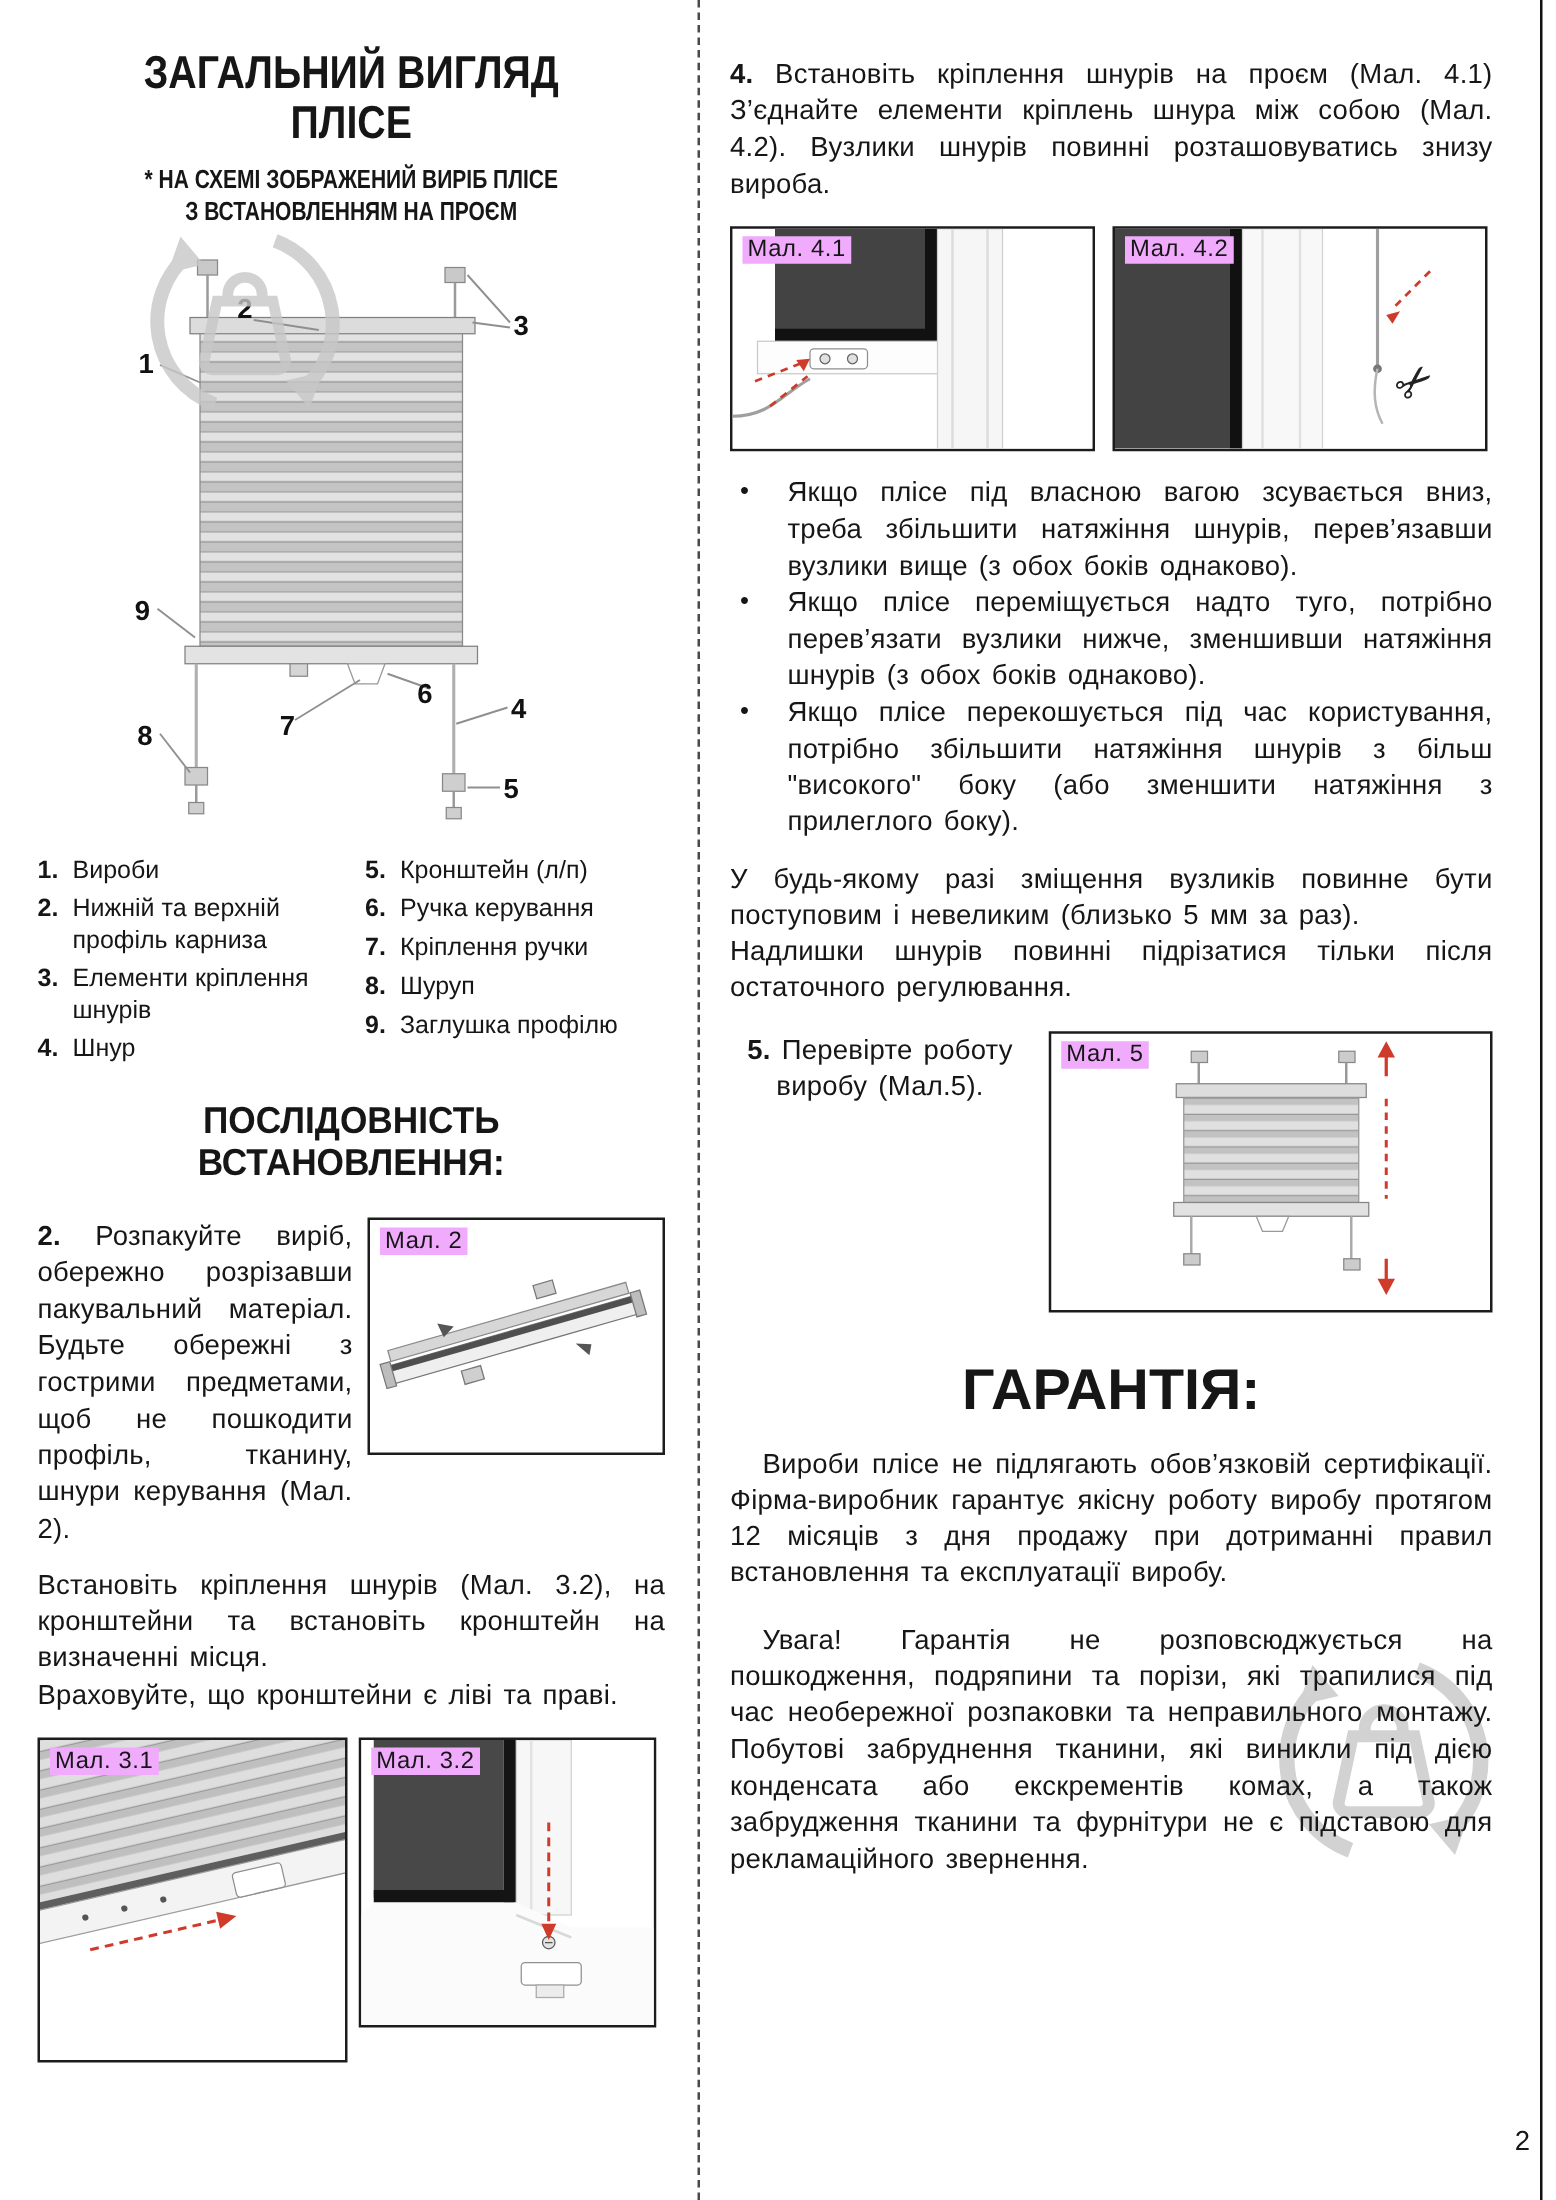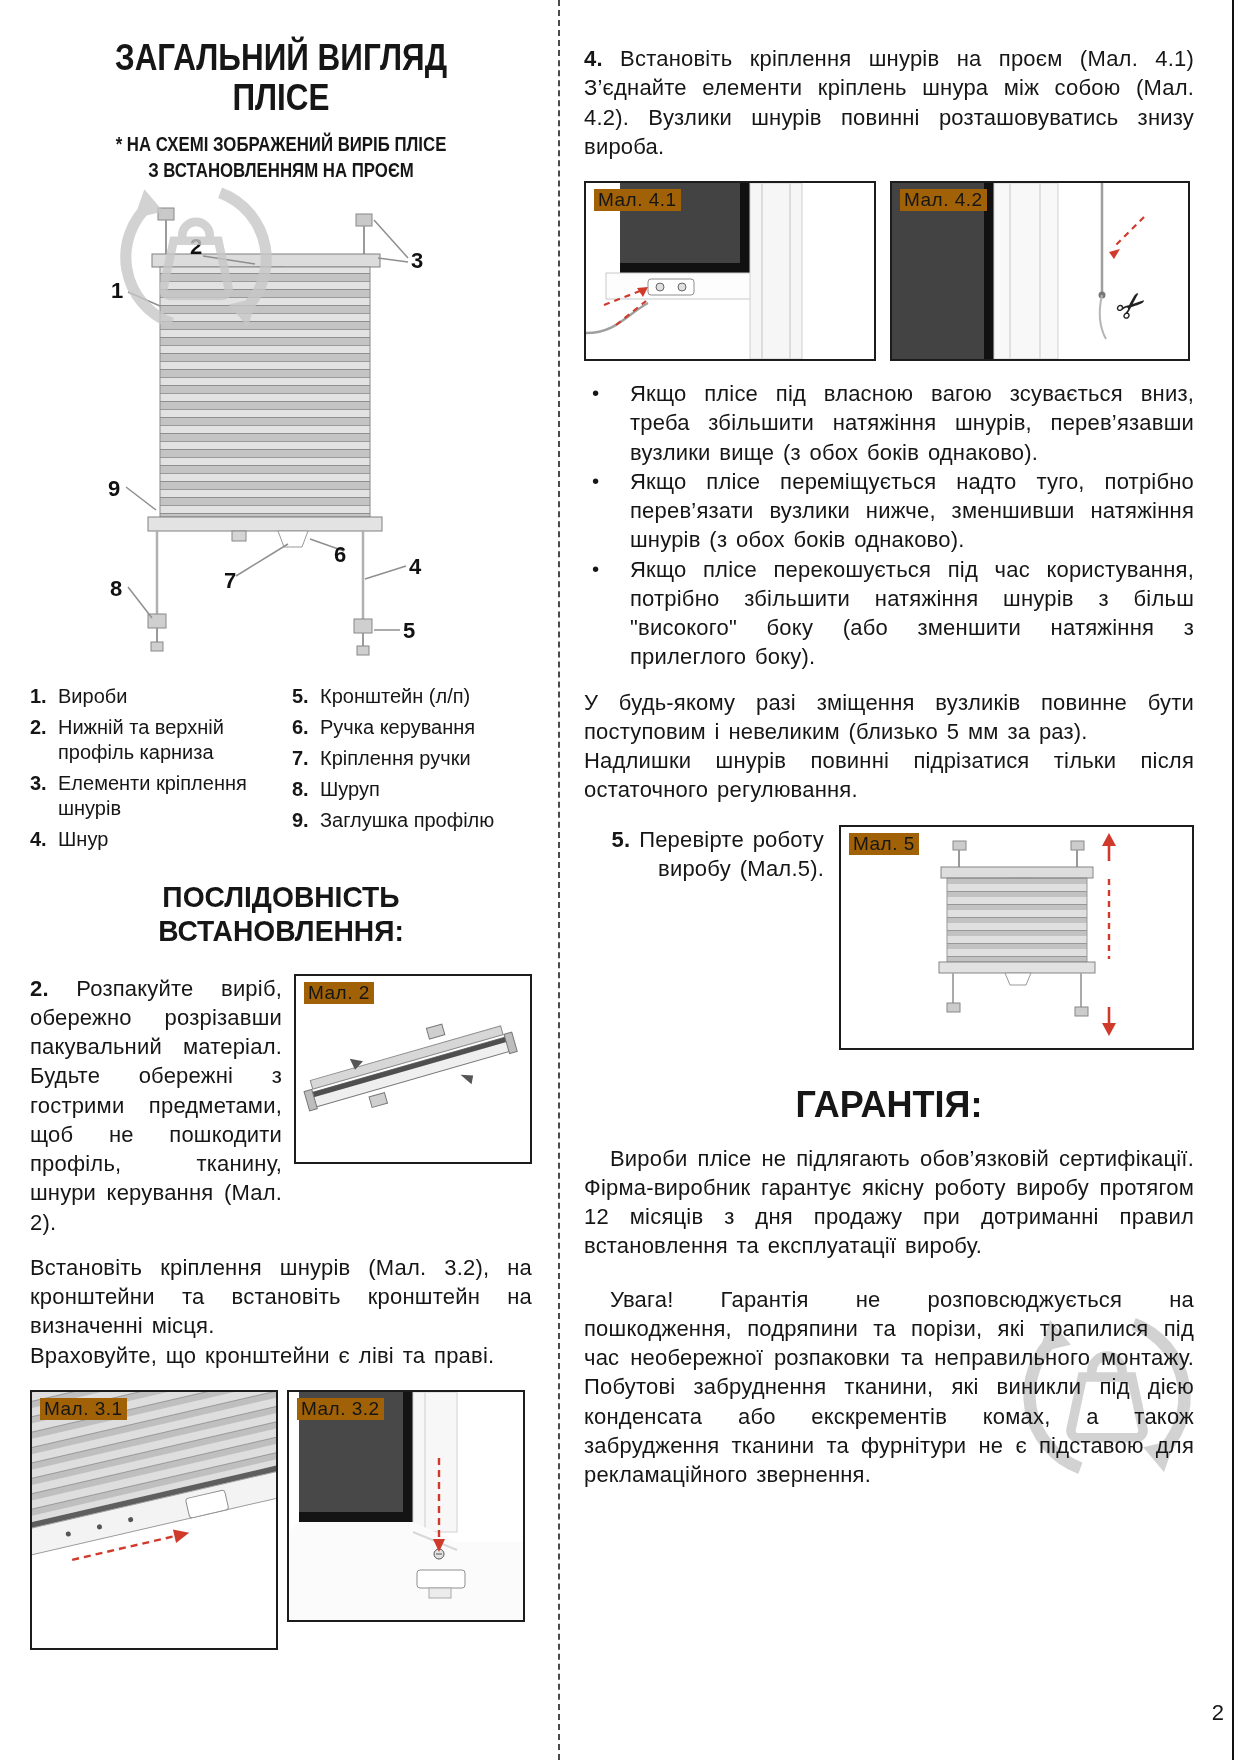--- a/index.html
+++ b/index.html
@@ -6,23 +6,23 @@
   html,body{width:1245px;height:1760px}
   body{position:relative;background:#fff;color:#161616;font-family:"Liberation Sans",sans-serif;overflow:hidden}
   .col{position:absolute}
   #col-left{left:30px;top:38px;width:502px}
   #col-right{left:584px;top:44px;width:610px}
   .ttl{font-weight:bold;text-align:center;font-size:37px;line-height:1.07;transform:scaleX(.85)}
   .sub{font-weight:bold;text-align:center;font-size:21px;line-height:1.25;transform:scaleX(.8);margin-top:14px}
   .bodytext{font-size:22px;line-height:1.33;letter-spacing:.2px;word-spacing:2.5px;text-align:justify}
   .pn{font-weight:bold}
   .heading{font-weight:bold;text-align:center;font-size:30px;margin-top:22px;transform:scaleX(.94)}
-  .warr-heading{font-weight:bold;text-align:center;font-size:36px;margin-top:34px}
+  .warr-heading{font-weight:bold;text-align:center;font-size:46px;margin-top:34px}
   .figbox{position:relative;border:2px solid #1c1c1c;background:#fff;overflow:hidden}
-  .figlabel{position:absolute;top:6px;left:8px;background:#a16207;padding:0 4px;font-size:19px;letter-spacing:.5px;z-index:2}
+  .figlabel{position:absolute;top:6px;left:8px;background:#f0abfc;padding:0 4px;font-size:19px;letter-spacing:.5px;z-index:2}
   .figbox > svg{position:absolute;left:0;top:0;width:100%;height:100%;display:block}
   .diagram{position:relative;height:482px;margin-top:10px}
   .diagram > svg.main{margin-left:30px;display:block}
   .watermark{position:absolute;opacity:.8;pointer-events:none}
   .legend{display:flex;margin-top:8px;font-size:20px;line-height:1.25}
   .lcol1{width:262px}
   .lcol2{width:240px}
   .litem{display:flex;margin-bottom:6px}
   .lnum{font-weight:bold;flex:0 0 28px}
   .ltext{flex:1}
@@ -329,21 +329,21 @@
       <span class="btext bodytext">Якщо плісе перекошується під час користування, потрібно збільшити натяжіння шнурів з більш "високого" боку (або зменшити натяжіння з прилеглого боку).</span>
     </div>
   </div>
 
   <div class="notes">
     <p class="bodytext">У будь-якому разі зміщення вузликів повинне бути поступовим і невеликим (близько 5 мм за раз).</p>
     <p class="bodytext">Надлишки шнурів повинні підрізатися тільки після остаточного регулювання.</p>
   </div>
 
   <div class="step5-row">
-    <div class="step5-text bodytext" style="text-align:right">
+    <div class="step5-text bodytext" style="text-align:center">
       <span class="pn">5.</span>
       <span>Перевірте роботу виробу (Мал.5).</span>
     </div>
     <div class="figbox fig5">
       <div class="figlabel">Мал. 5</div>
       <svg viewBox="0 0 351 221">
         <defs>
           <pattern id="pl-5" width="8" height="13" patternUnits="userSpaceOnUse">
             <rect width="8" height="13" fill="#e0e0e0"></rect>
             <rect width="8" height="5" fill="#c2c2c2"></rect>

